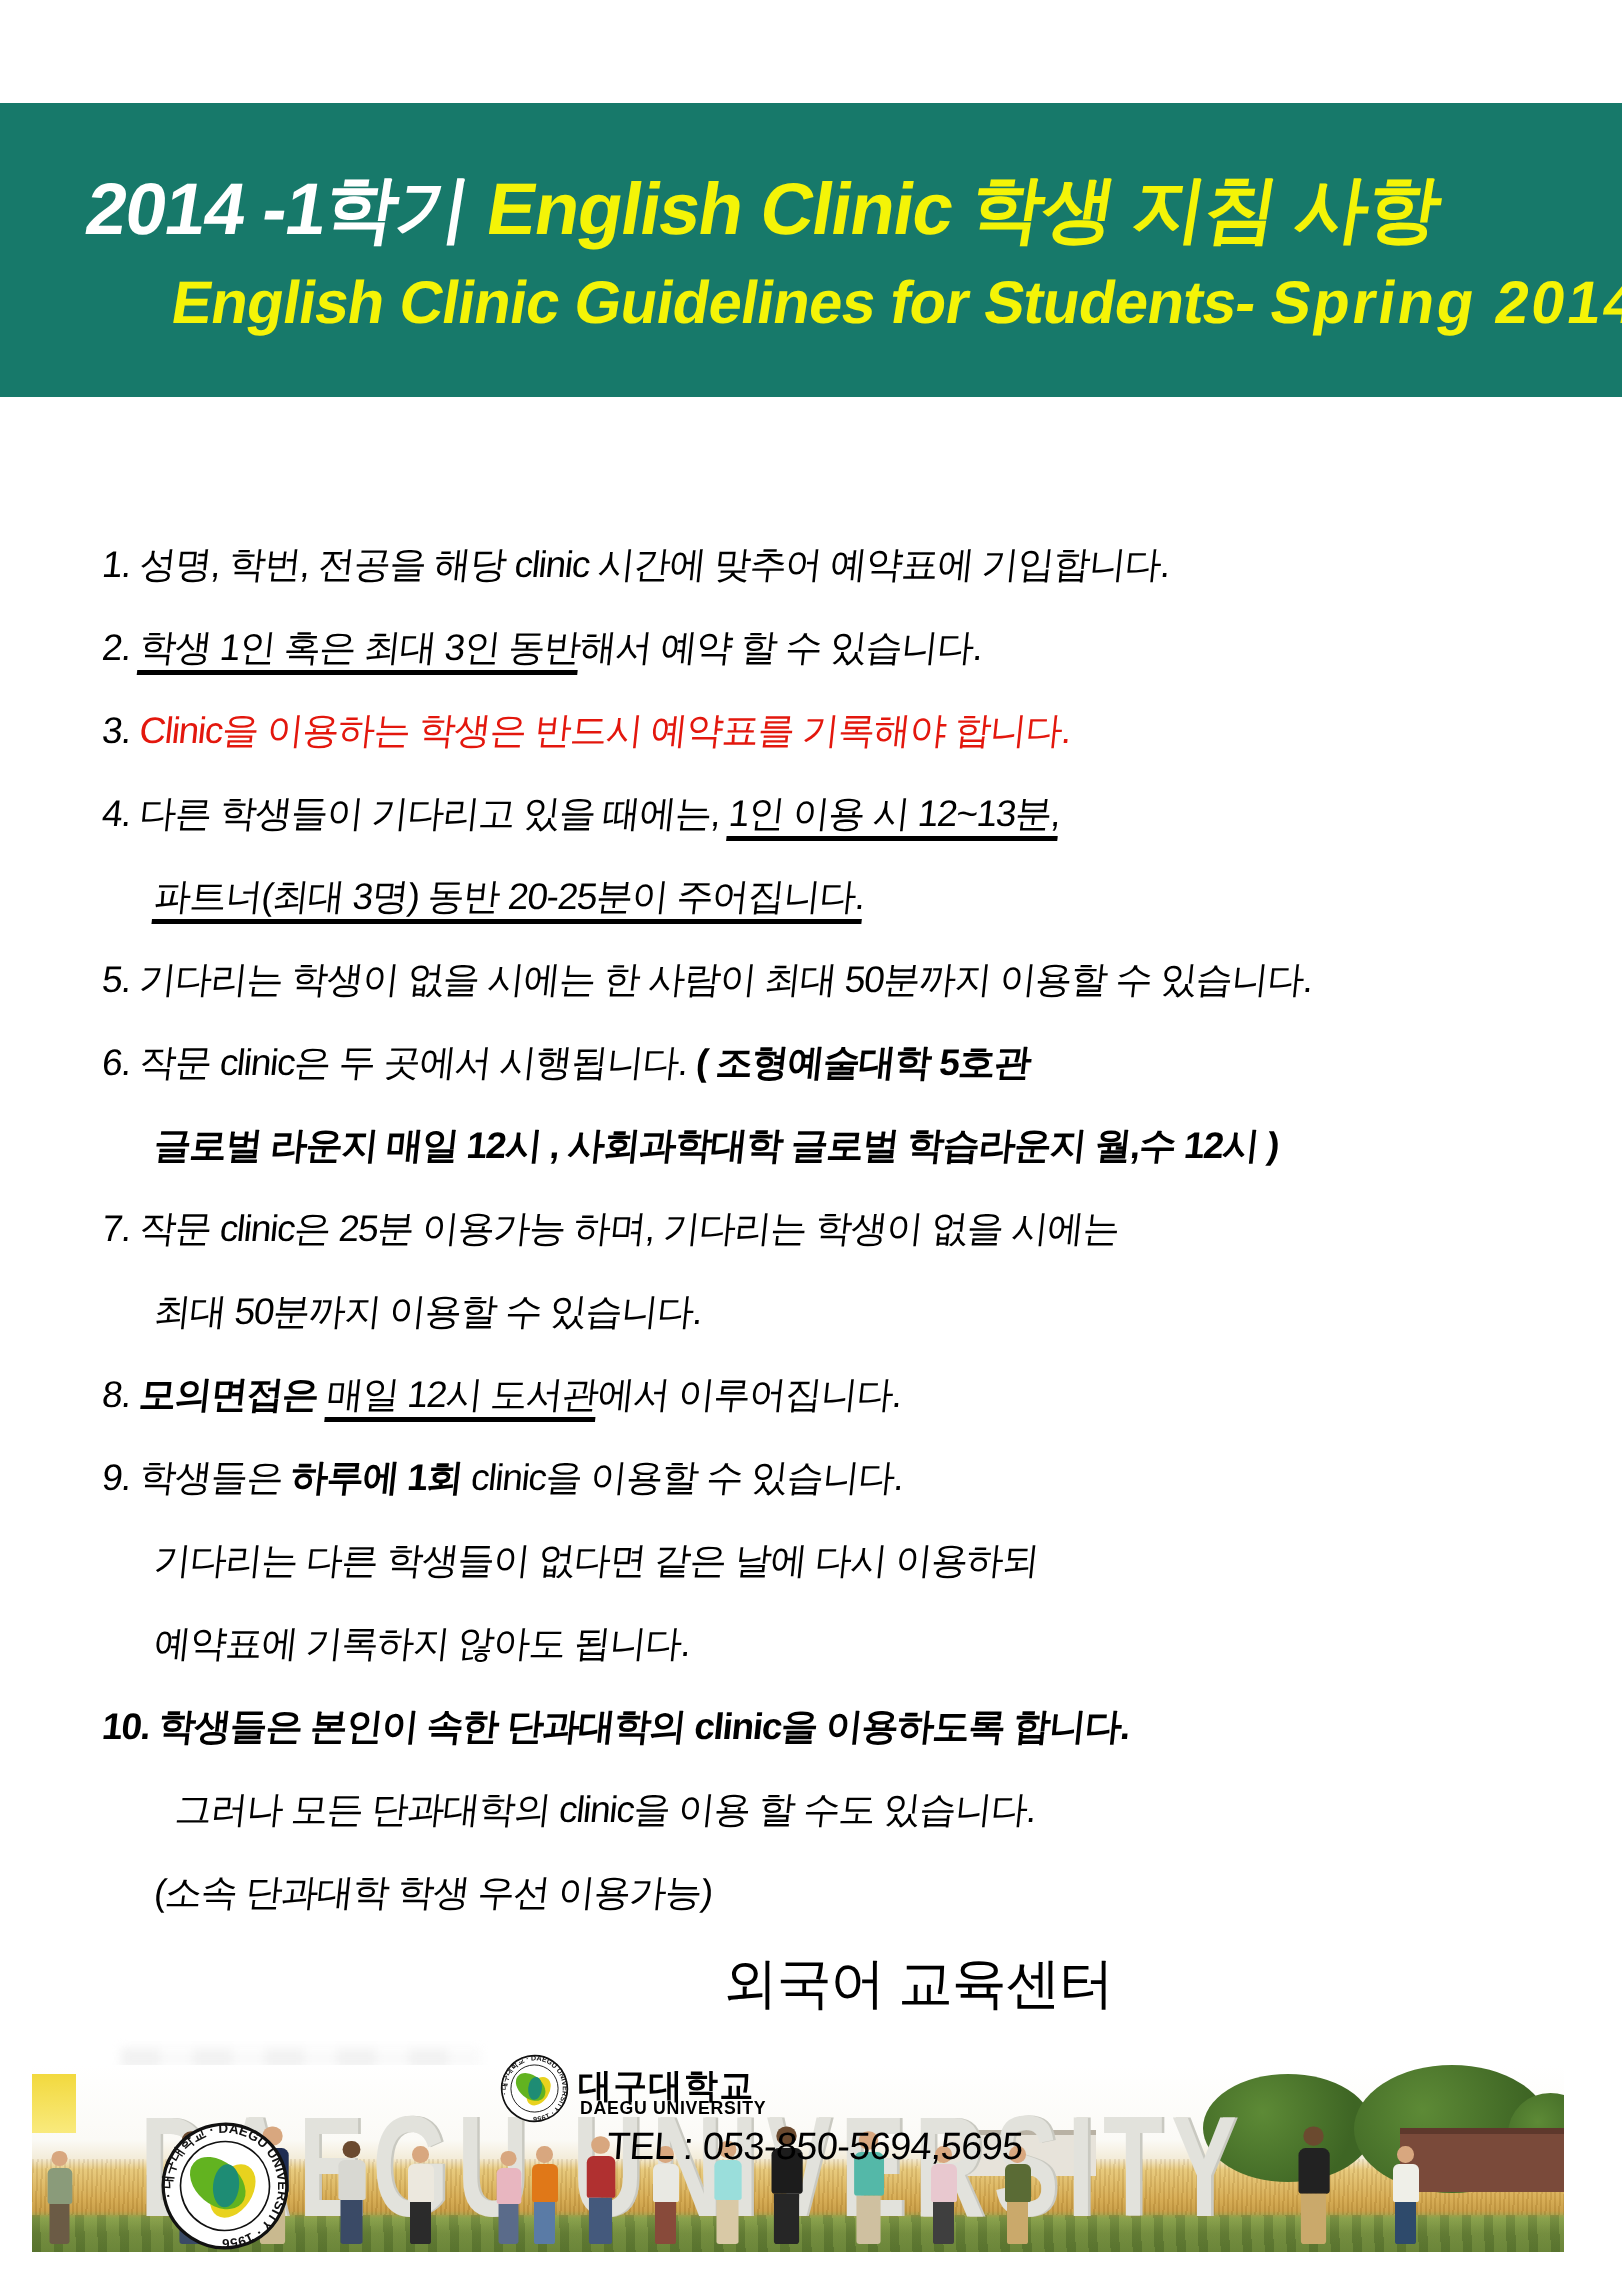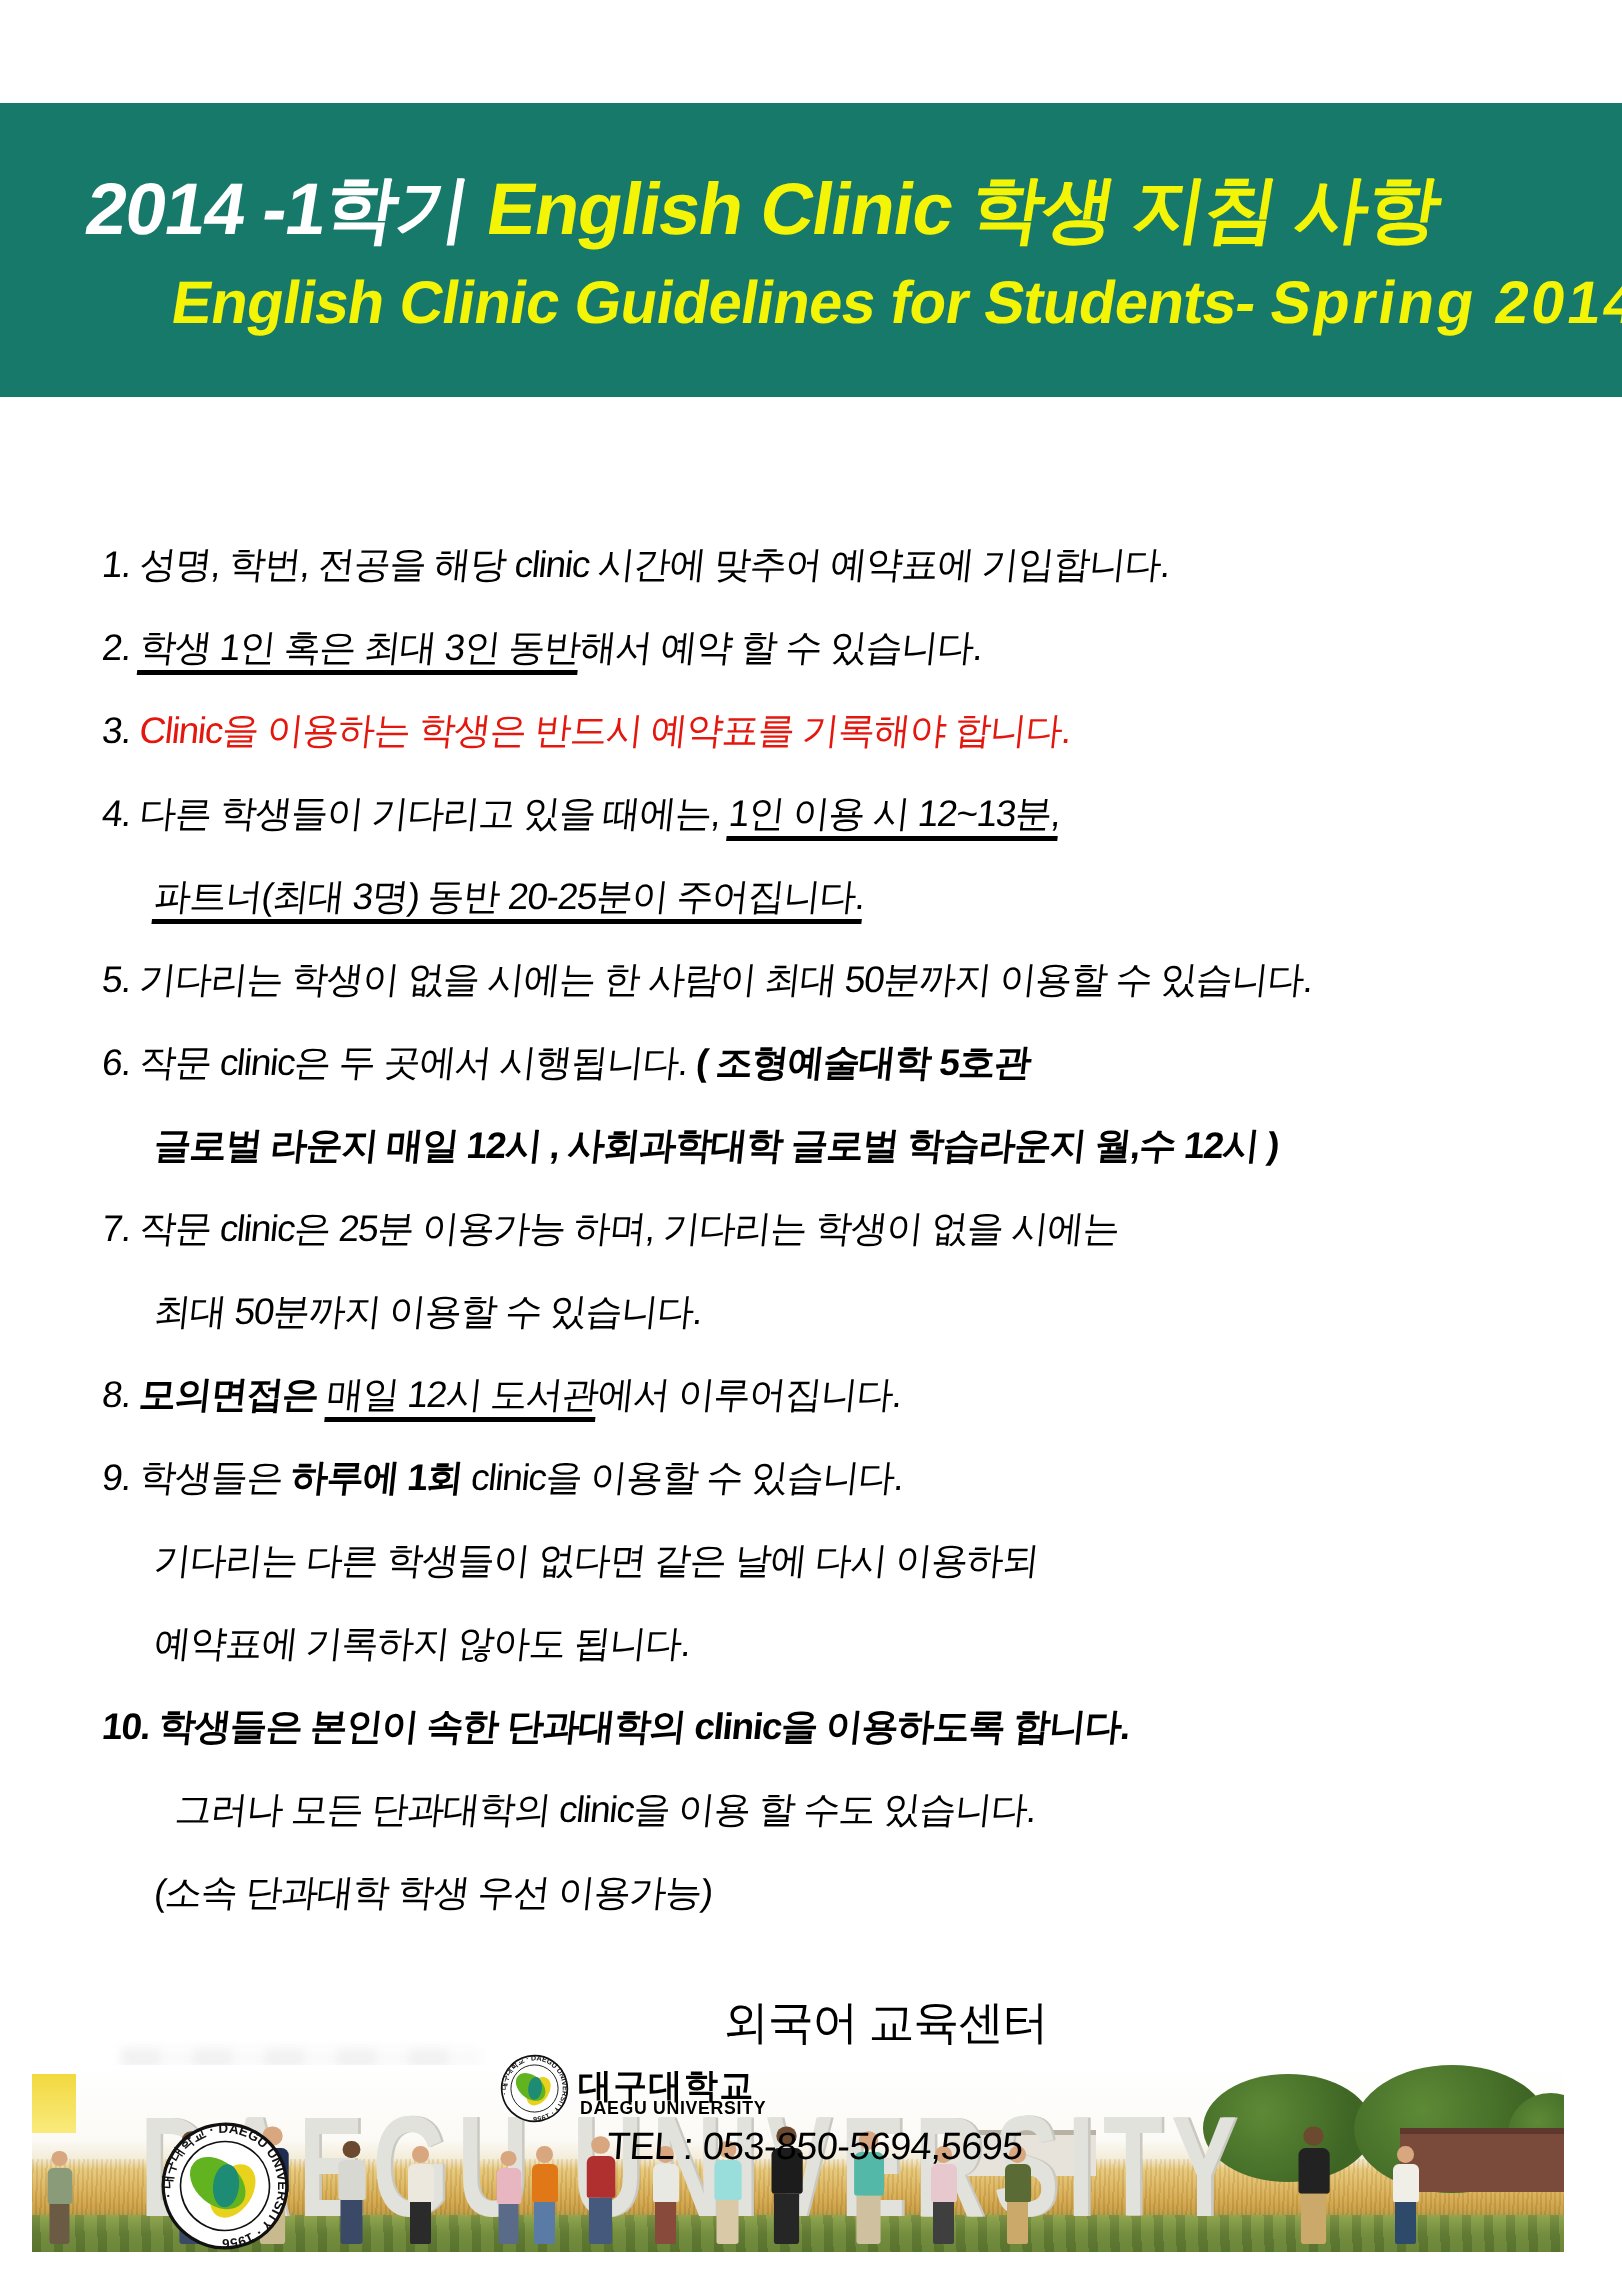--- a/index.html
+++ b/index.html
@@ -48,21 +48,21 @@
   .p-head{width:16.4px;height:16.4px;border-radius:50%;margin:0 auto;}
   .p-torso{width:26px;height:38px;border-radius:5.9px 5.9px 2.6px 2.6px;margin:1.3px auto 0;}
   .p-legs{width:21px;height:42px;margin:0 auto;border-radius:0 0 2.6px 2.6px;}
 
   .seal{position:absolute;z-index:4;transform:rotate(-12deg);}
   .seal-small{left:500px;top:2054px;width:69px;height:69px;}
   .seal-big{left:160px;top:2120px;width:130px;height:132px;}
 
   .logo-kr{position:absolute;left:578px;top:2063px;font-size:34px;font-weight:bold;letter-spacing:1.3px;z-index:5;}
   .logo-en{position:absolute;left:580px;top:2098px;font-size:17.7px;font-weight:bold;letter-spacing:0.7px;z-index:5;}
-  .dept-name{position:absolute;left:723px;top:1992px;font-size:46px;font-weight:400;letter-spacing:-1.3px;z-index:5;}
+  .dept-name{position:absolute;left:723px;top:1947px;font-size:55px;font-weight:400;letter-spacing:-1.3px;z-index:5;}
   .tel-line{position:absolute;left:607px;top:2125px;font-size:38px;letter-spacing:-0.7px;z-index:6;
             transform:skewX(-4deg);}
 </style>
 </head>
 <body>
 
 <div class="page">
 
   <div class="banner">
     <div class="title-line1">

